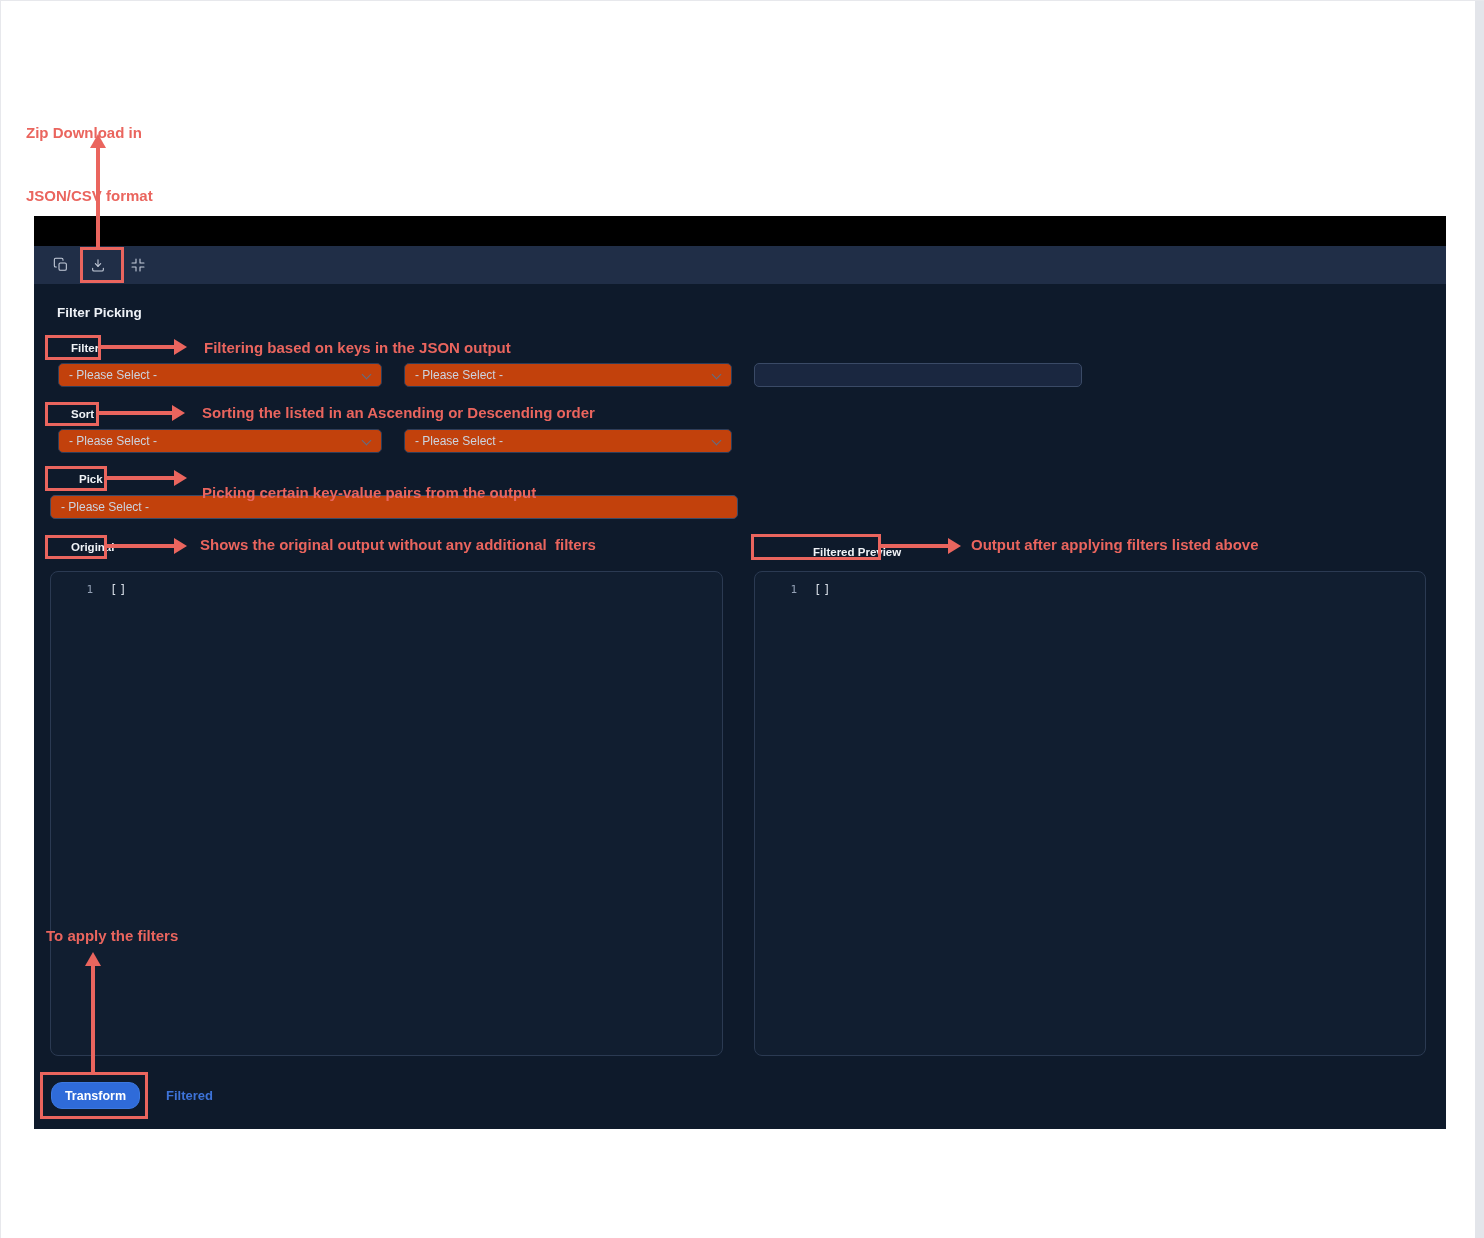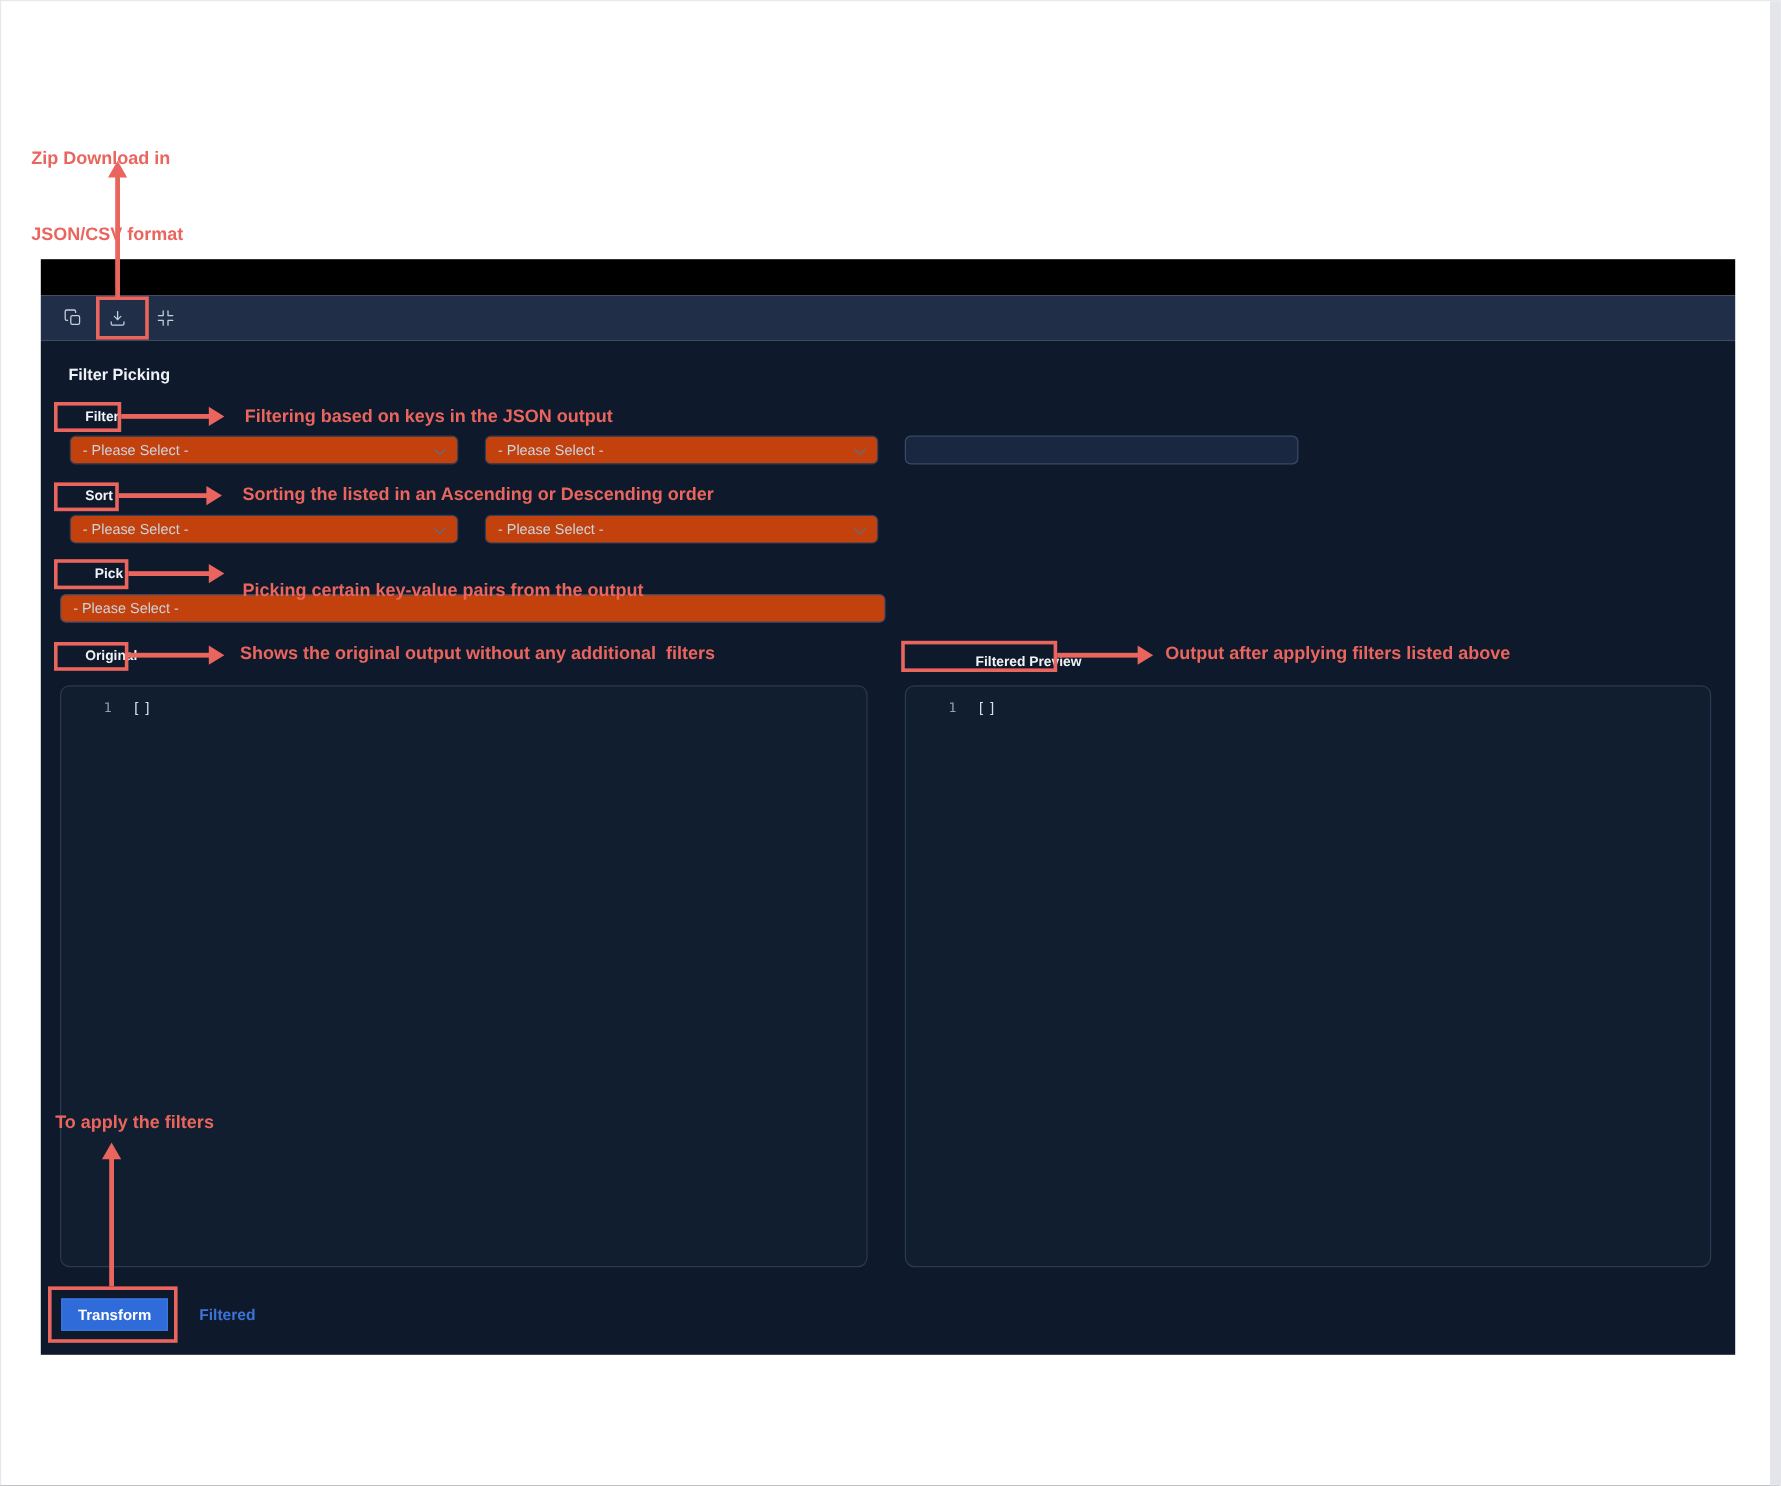--- a/index.html
+++ b/index.html
@@ -47,21 +47,21 @@
   .txt-input { position:absolute; height:24px; background:#1a2740; border:1px solid #3a4a66; border-radius:5px;
         color:#ccd4e0; font-size:12px; padding:0 10px; font-family:"Liberation Sans", sans-serif; }
 
   .editor { position:absolute; width:673px; height:485px; background:#111e30; border:1px solid #2b3a52;
             border-radius:8px; font-family:"DejaVu Sans Mono", monospace; font-size:12px; cursor:text; }
   .editor .code-line { display:flex; margin-top:10px; }
   .editor .ln  { width:42px; text-align:right; color:#93a0b4; padding-right:0; font-size:11px; line-height:16px; }
   .editor .cd  { padding-left:17px; color:#d6dde6; font-size:12px; line-height:16px; letter-spacing:2px; }
 
   .btn-primary { position:absolute; left:50px; top:1081px; width:89px; height:27px; background:#2f6bd9;
-        border:1px solid #3c78e0; border-radius:0; color:#ffffff; font-size:12.5px; font-weight:bold;
+        border:1px solid #3c78e0; border-radius:11px; color:#ffffff; font-size:12.5px; font-weight:bold;
         display:flex; align-items:center; justify-content:center; cursor:pointer; }
   .link-discard { position:absolute; left:165px; top:1087px; color:#3d73d8; font-size:13px; font-weight:bold; cursor:pointer; }
 </style>
 </head>
 <body>
 
 <div class="page">
 
   <div class="win-black"></div>
 

